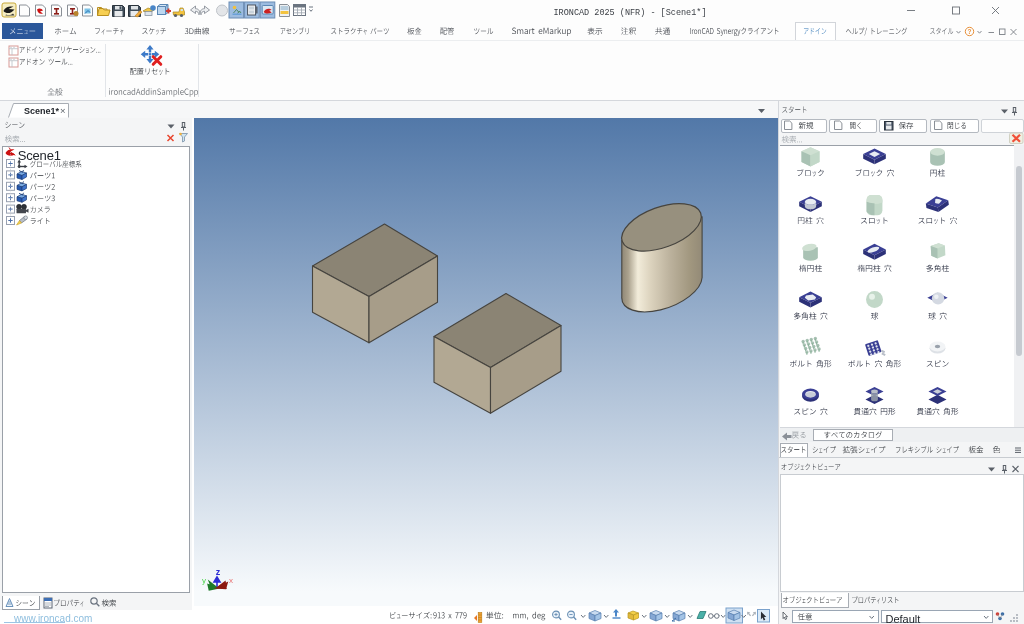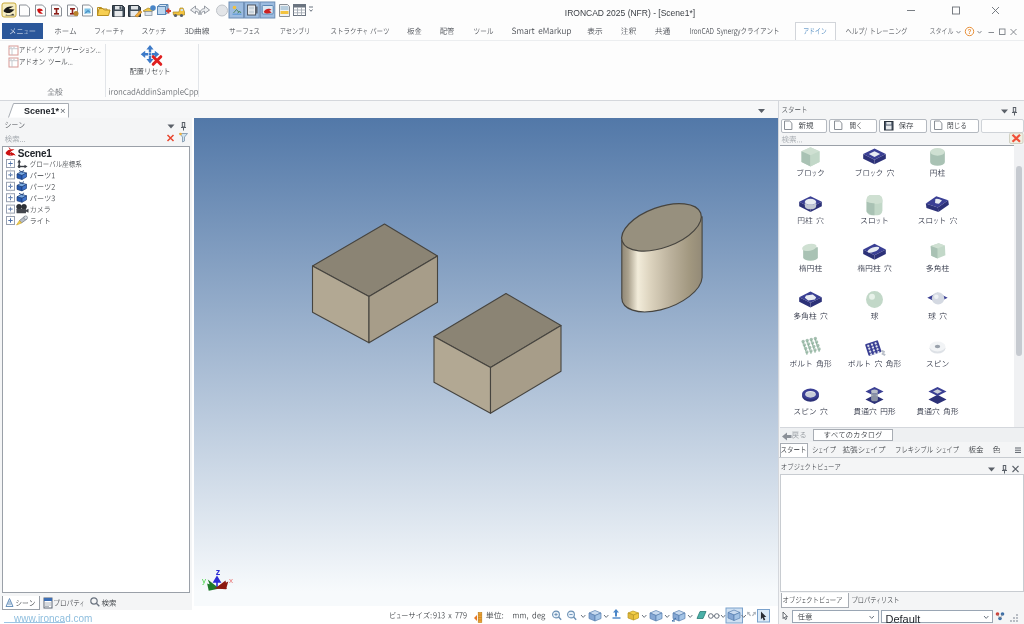--- a/index.html
+++ b/index.html
@@ -1233,17 +1233,17 @@
     </g>
     <g fill="#32363b" transform="translate(512.3 618.3) scale(1.0000 1)">
       <use href="#g006D" transform="translate(0.0 0) scale(0.0078 0.0082)"></use>
       <use href="#g006D" transform="translate(7.1 0) scale(0.0078 0.0082)"></use>
       <use href="#g002C" transform="translate(14.2 0) scale(0.0078 0.0082)"></use>
       <use href="#g0064" transform="translate(19.7 0) scale(0.0078 0.0082)"></use>
       <use href="#g0065" transform="translate(24.5 0) scale(0.0078 0.0082)"></use>
       <use href="#g0067" transform="translate(28.7 0) scale(0.0078 0.0082)"></use>
     </g>
   </svg>
-<div class="a" style="left:630px;transform:translateX(-50%);top:7.5px;font-size:8.5px;color:#3a3e44;font-weight:normal;white-space:nowrap;">IRONCAD 2025 (NFR) - [Scene1*]</div>
+<div class="a" style="left:630px;transform:translateX(-50%);top:7.5px;font-size:8.5px;color:#3a3e44;font-weight:normal;white-space:nowrap;font-family:Liberation Mono, monospace;">IRONCAD 2025 (NFR) - [Scene1*]</div>
 <div class="a" style="left:24px;top:105.5px;font-size:9px;color:#23272d;font-weight:bold;white-space:nowrap;">Scene1*</div>
 <div class="a" style="left:60px;top:105px;font-size:9.5px;color:#5a6068;font-weight:normal;white-space:nowrap;">×</div>
-<div class="a" style="left:17.8px;top:148.3px;font-size:10px;color:#23272d;font-weight:bold;white-space:nowrap;letter-spacing:-0.2px;">Scene1</div>
+<div class="a" style="left:17.8px;top:148.3px;font-size:13px;color:#23272d;font-weight:normal;white-space:nowrap;letter-spacing:-0.2px;">Scene1</div>
 <div class="a" style="left:14px;top:612.5px;font-size:10px;color:#8ebede;font-weight:normal;white-space:nowrap;">www.ironcad.com</div>
 <div class="a" style="left:885.5px;top:612.8px;font-size:11px;color:#23272d;font-weight:normal;white-space:nowrap;">Default</div>
 </body></html>

